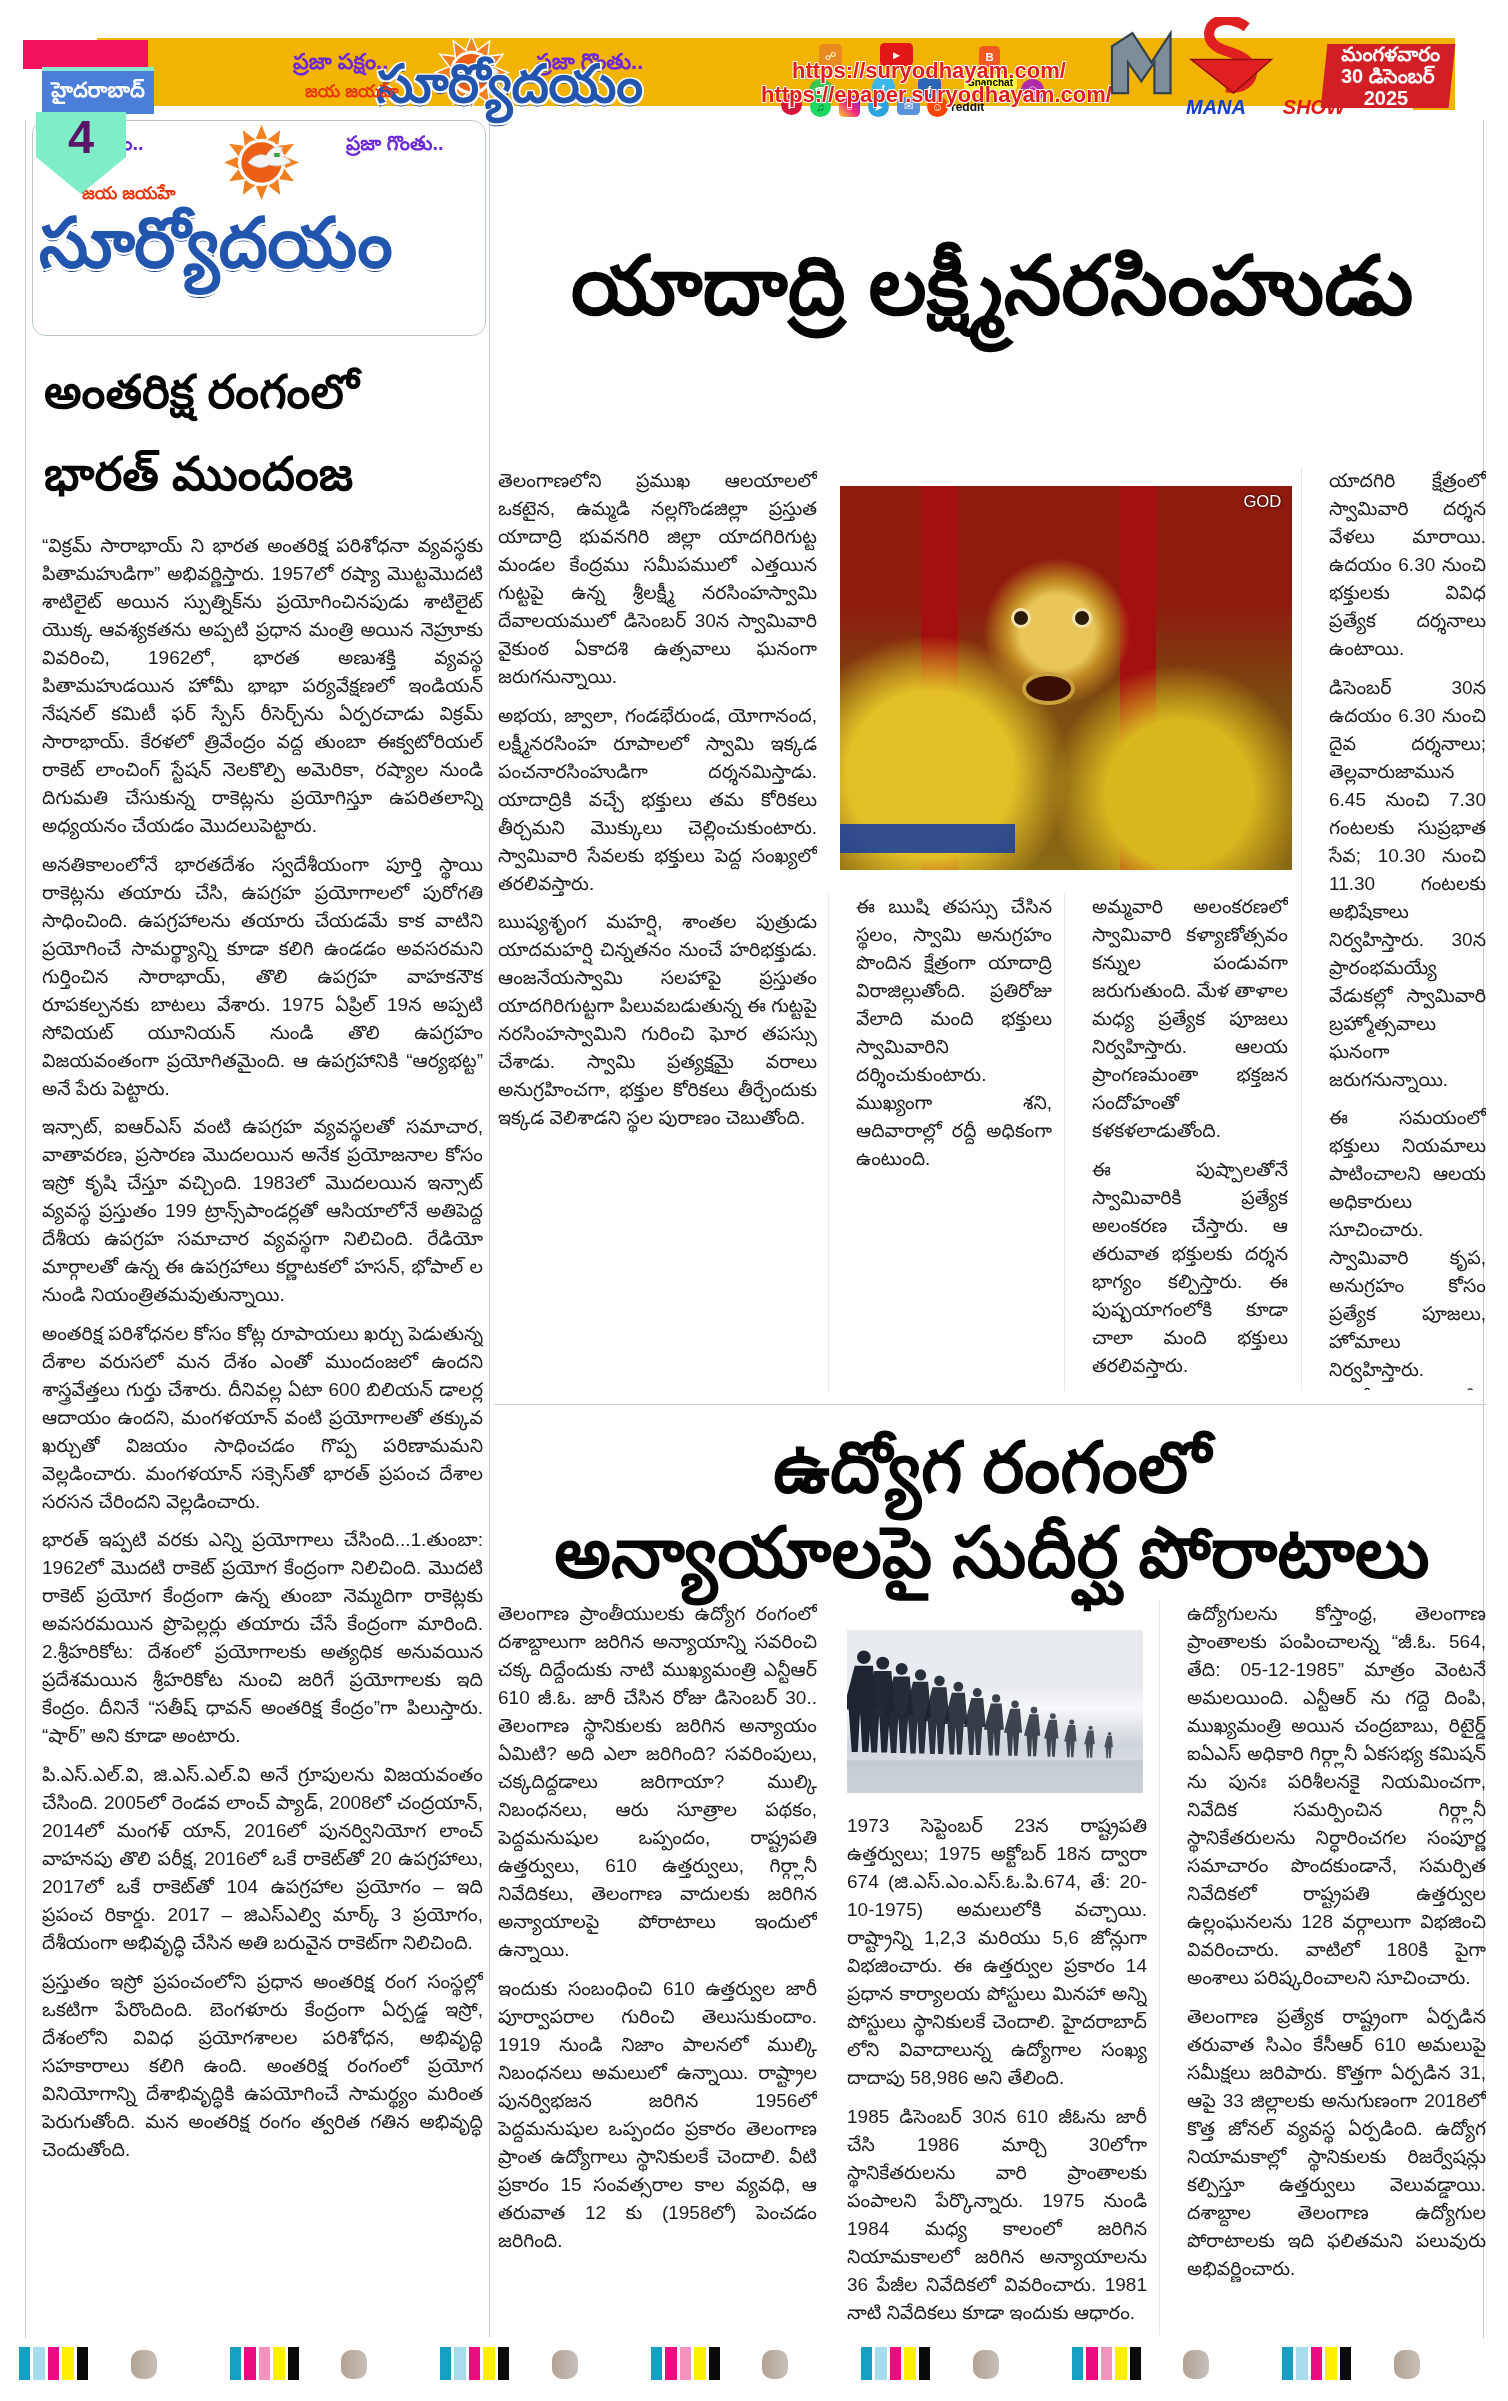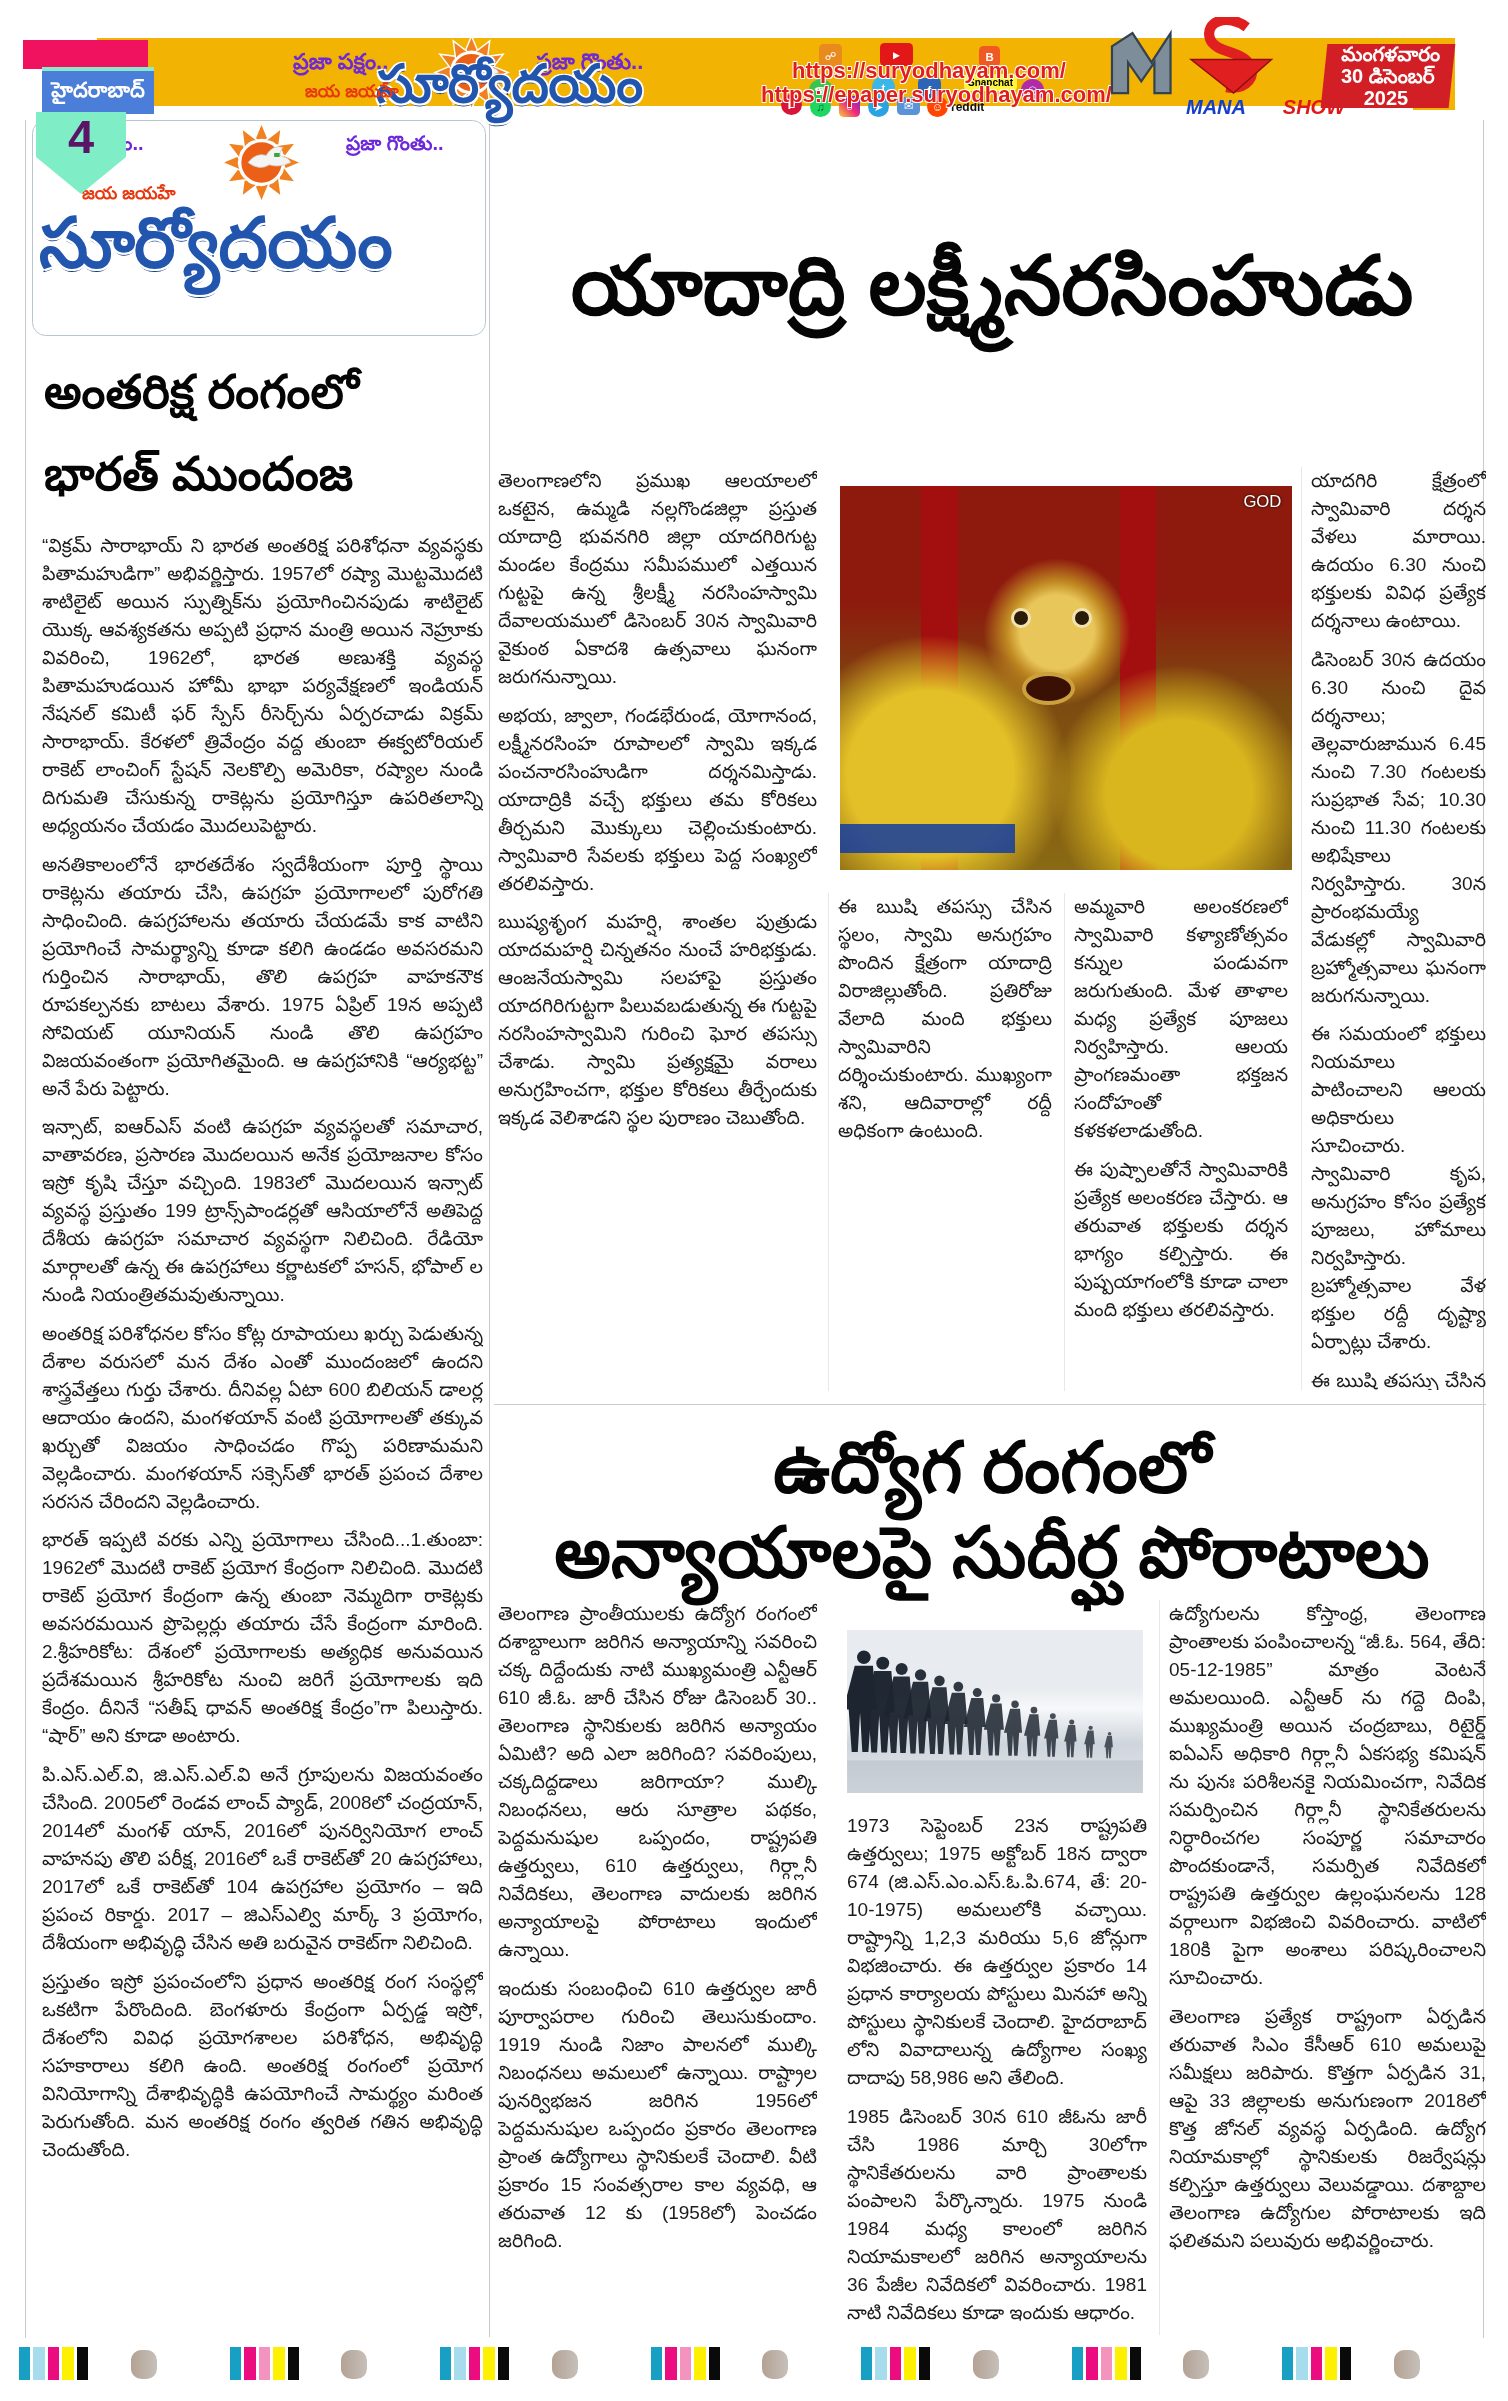--- a/index.html
+++ b/index.html
@@ -40,21 +40,21 @@
 
   
   .logo-box { left:32px; top:120px; width:454px; height:216px; border:1.5px solid #b9c6cf; border-radius:13.7px; background:#fff; z-index:2; }
   .logo-box .tagline { font-size:20px; }
   .logo-box .masthead-blue { font-size:70px; left:38px; top:112px; }
 
   
   .head-black { color:#050505; font-weight:bold; z-index:2; }
   .body-col { font-size:19px; line-height:28px; text-align:justify; color:#1b1b1b; overflow:hidden; z-index:2; }
   .body-col p { margin-bottom:10.6px; }
-  .rule-l { border-left:0.8px solid #e8e8e8; padding-left:9px; }
+  .rule-l { border-left:0.8px solid #e8e8e8; padding-left:27px; }
 
   
   .deity { left:840px; top:486px; width:452px; height:384px; z-index:2; overflow:hidden;
     background:
       radial-gradient(circle at 48% 38%, #e9c65a 0 11%, #c08a22 15%, rgba(0,0,0,0) 22%),
       radial-gradient(circle at 20% 75%, #e3c027 0 18%, rgba(0,0,0,0) 30%),
       radial-gradient(circle at 75% 80%, #d9b51e 0 16%, rgba(0,0,0,0) 28%),
       linear-gradient(90deg, rgba(0,0,0,0) 18%, #a30f0f 18% 26%, rgba(0,0,0,0) 26% 62%, #a30f0f 62% 70%, rgba(0,0,0,0) 70%),
       linear-gradient(180deg, #8e1a0e 0 30%, #7c4a10 55%, #8a6a14 100%);
   }

